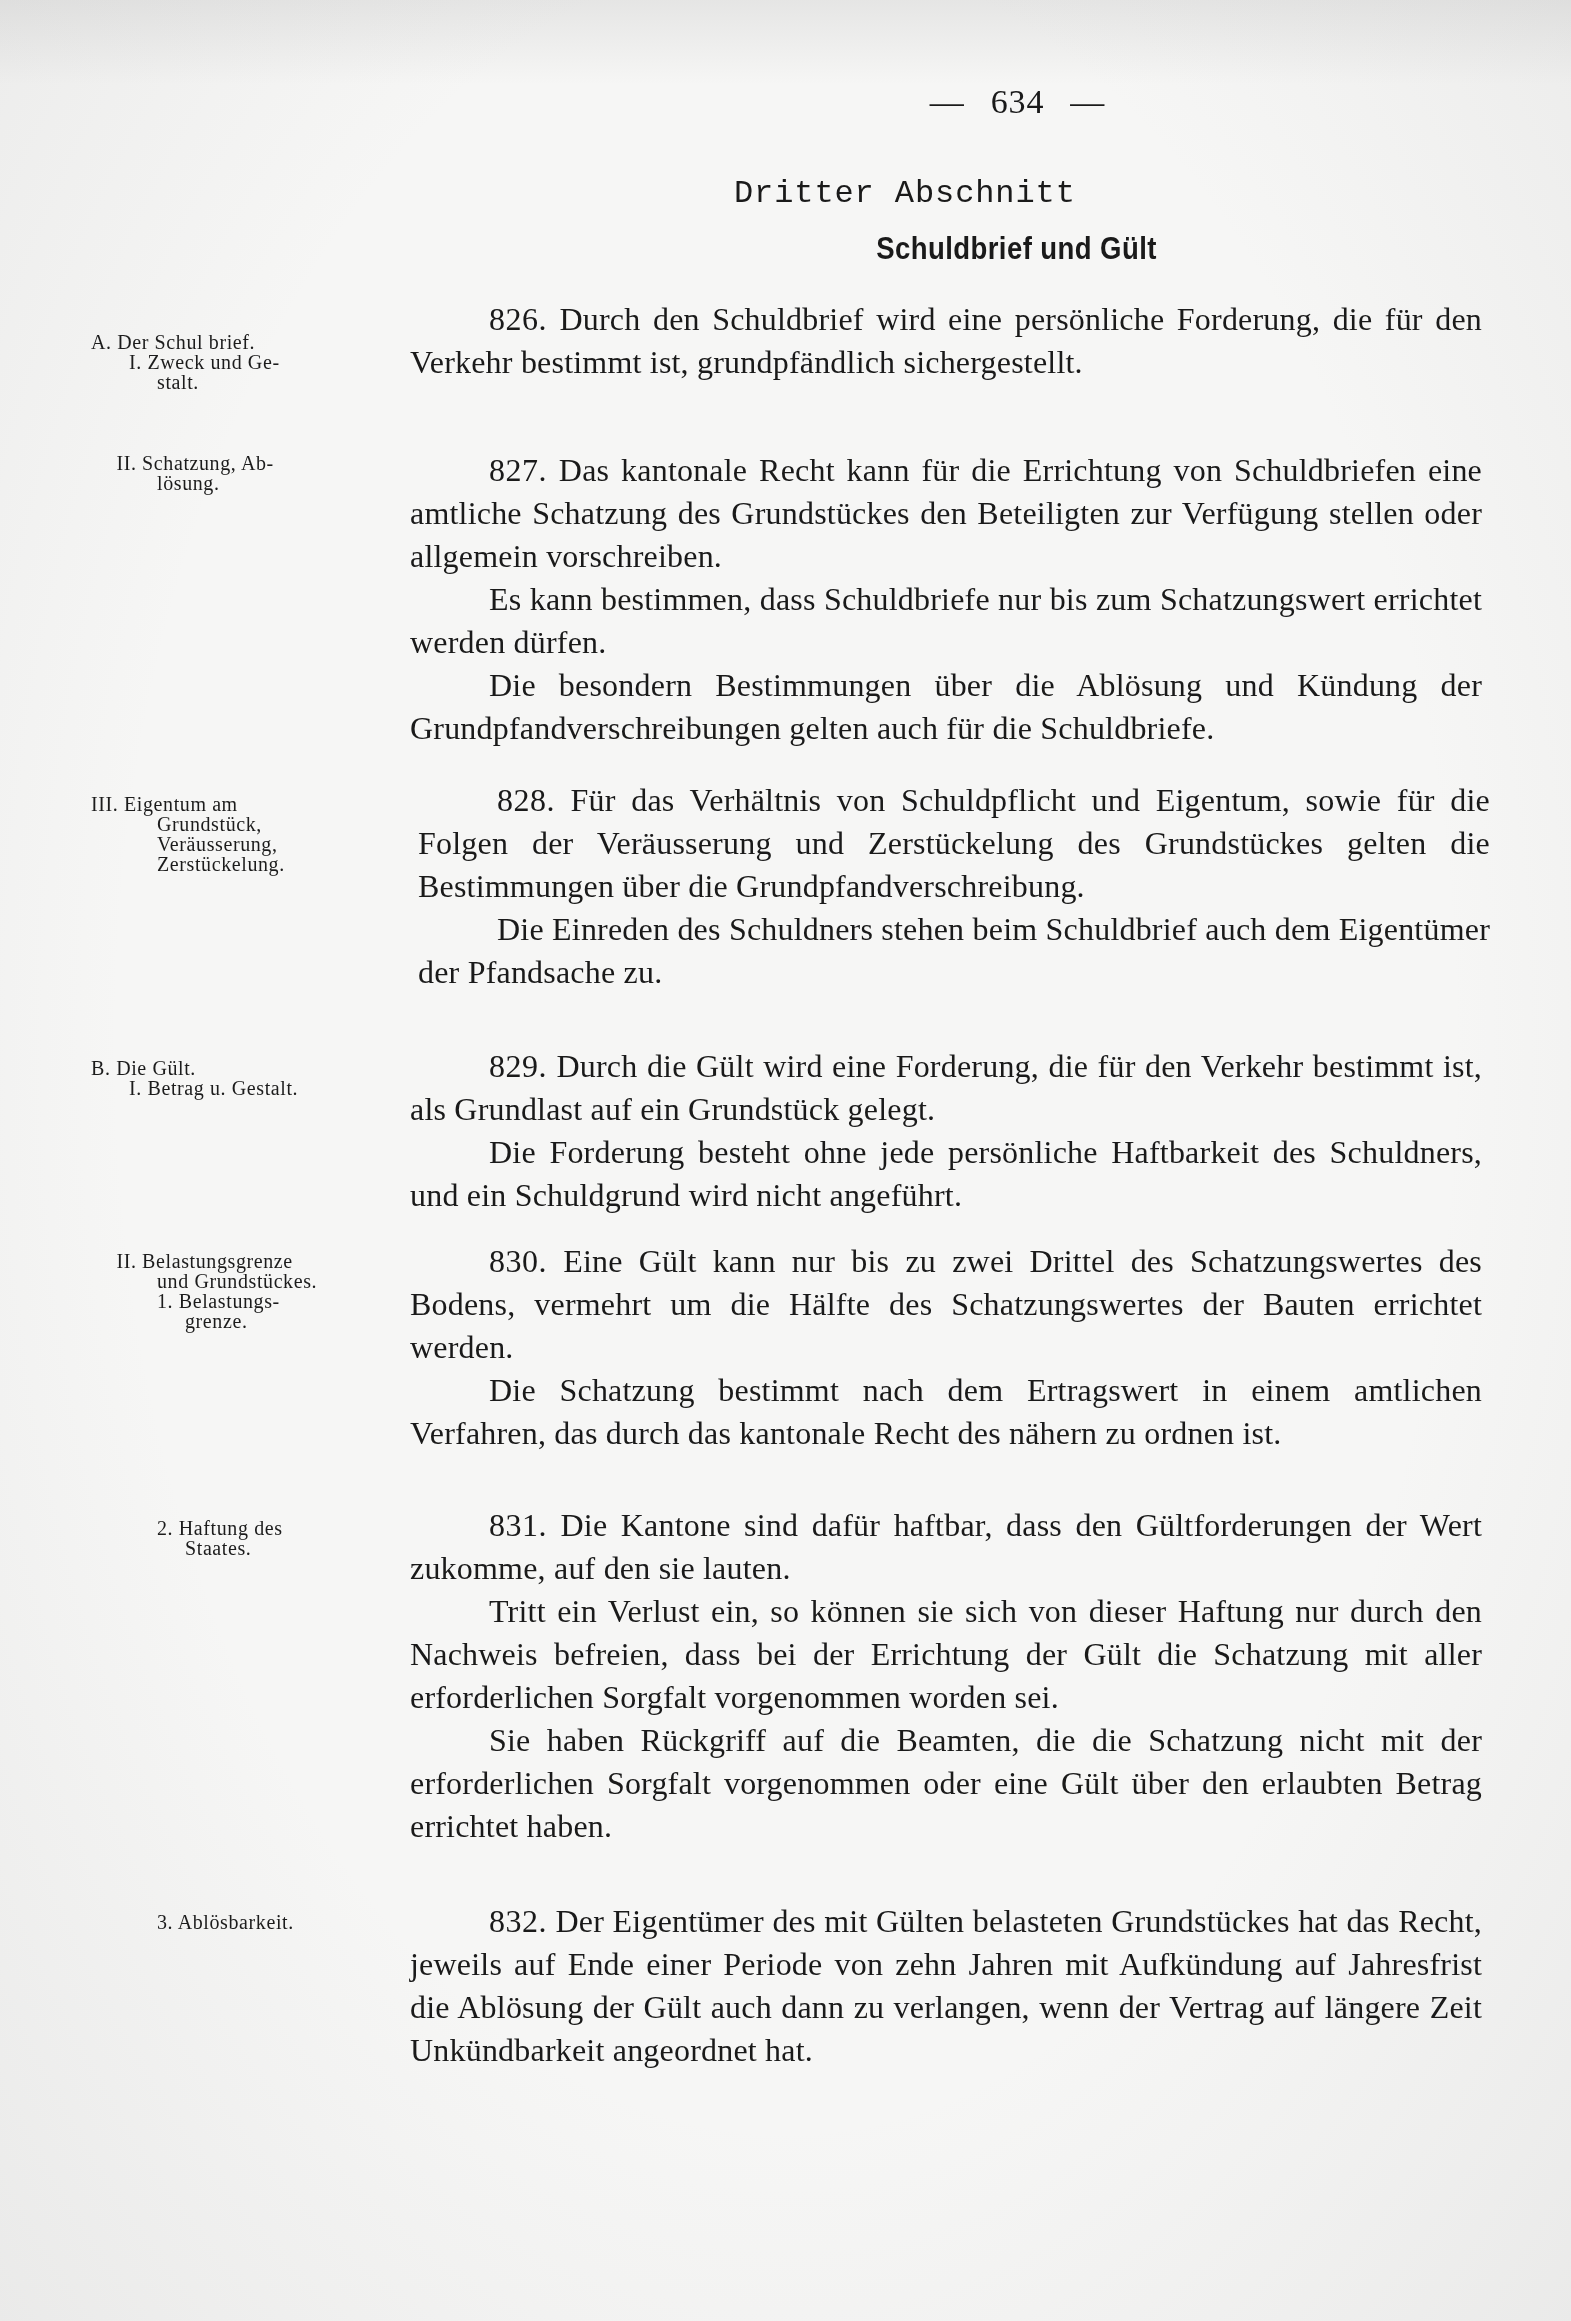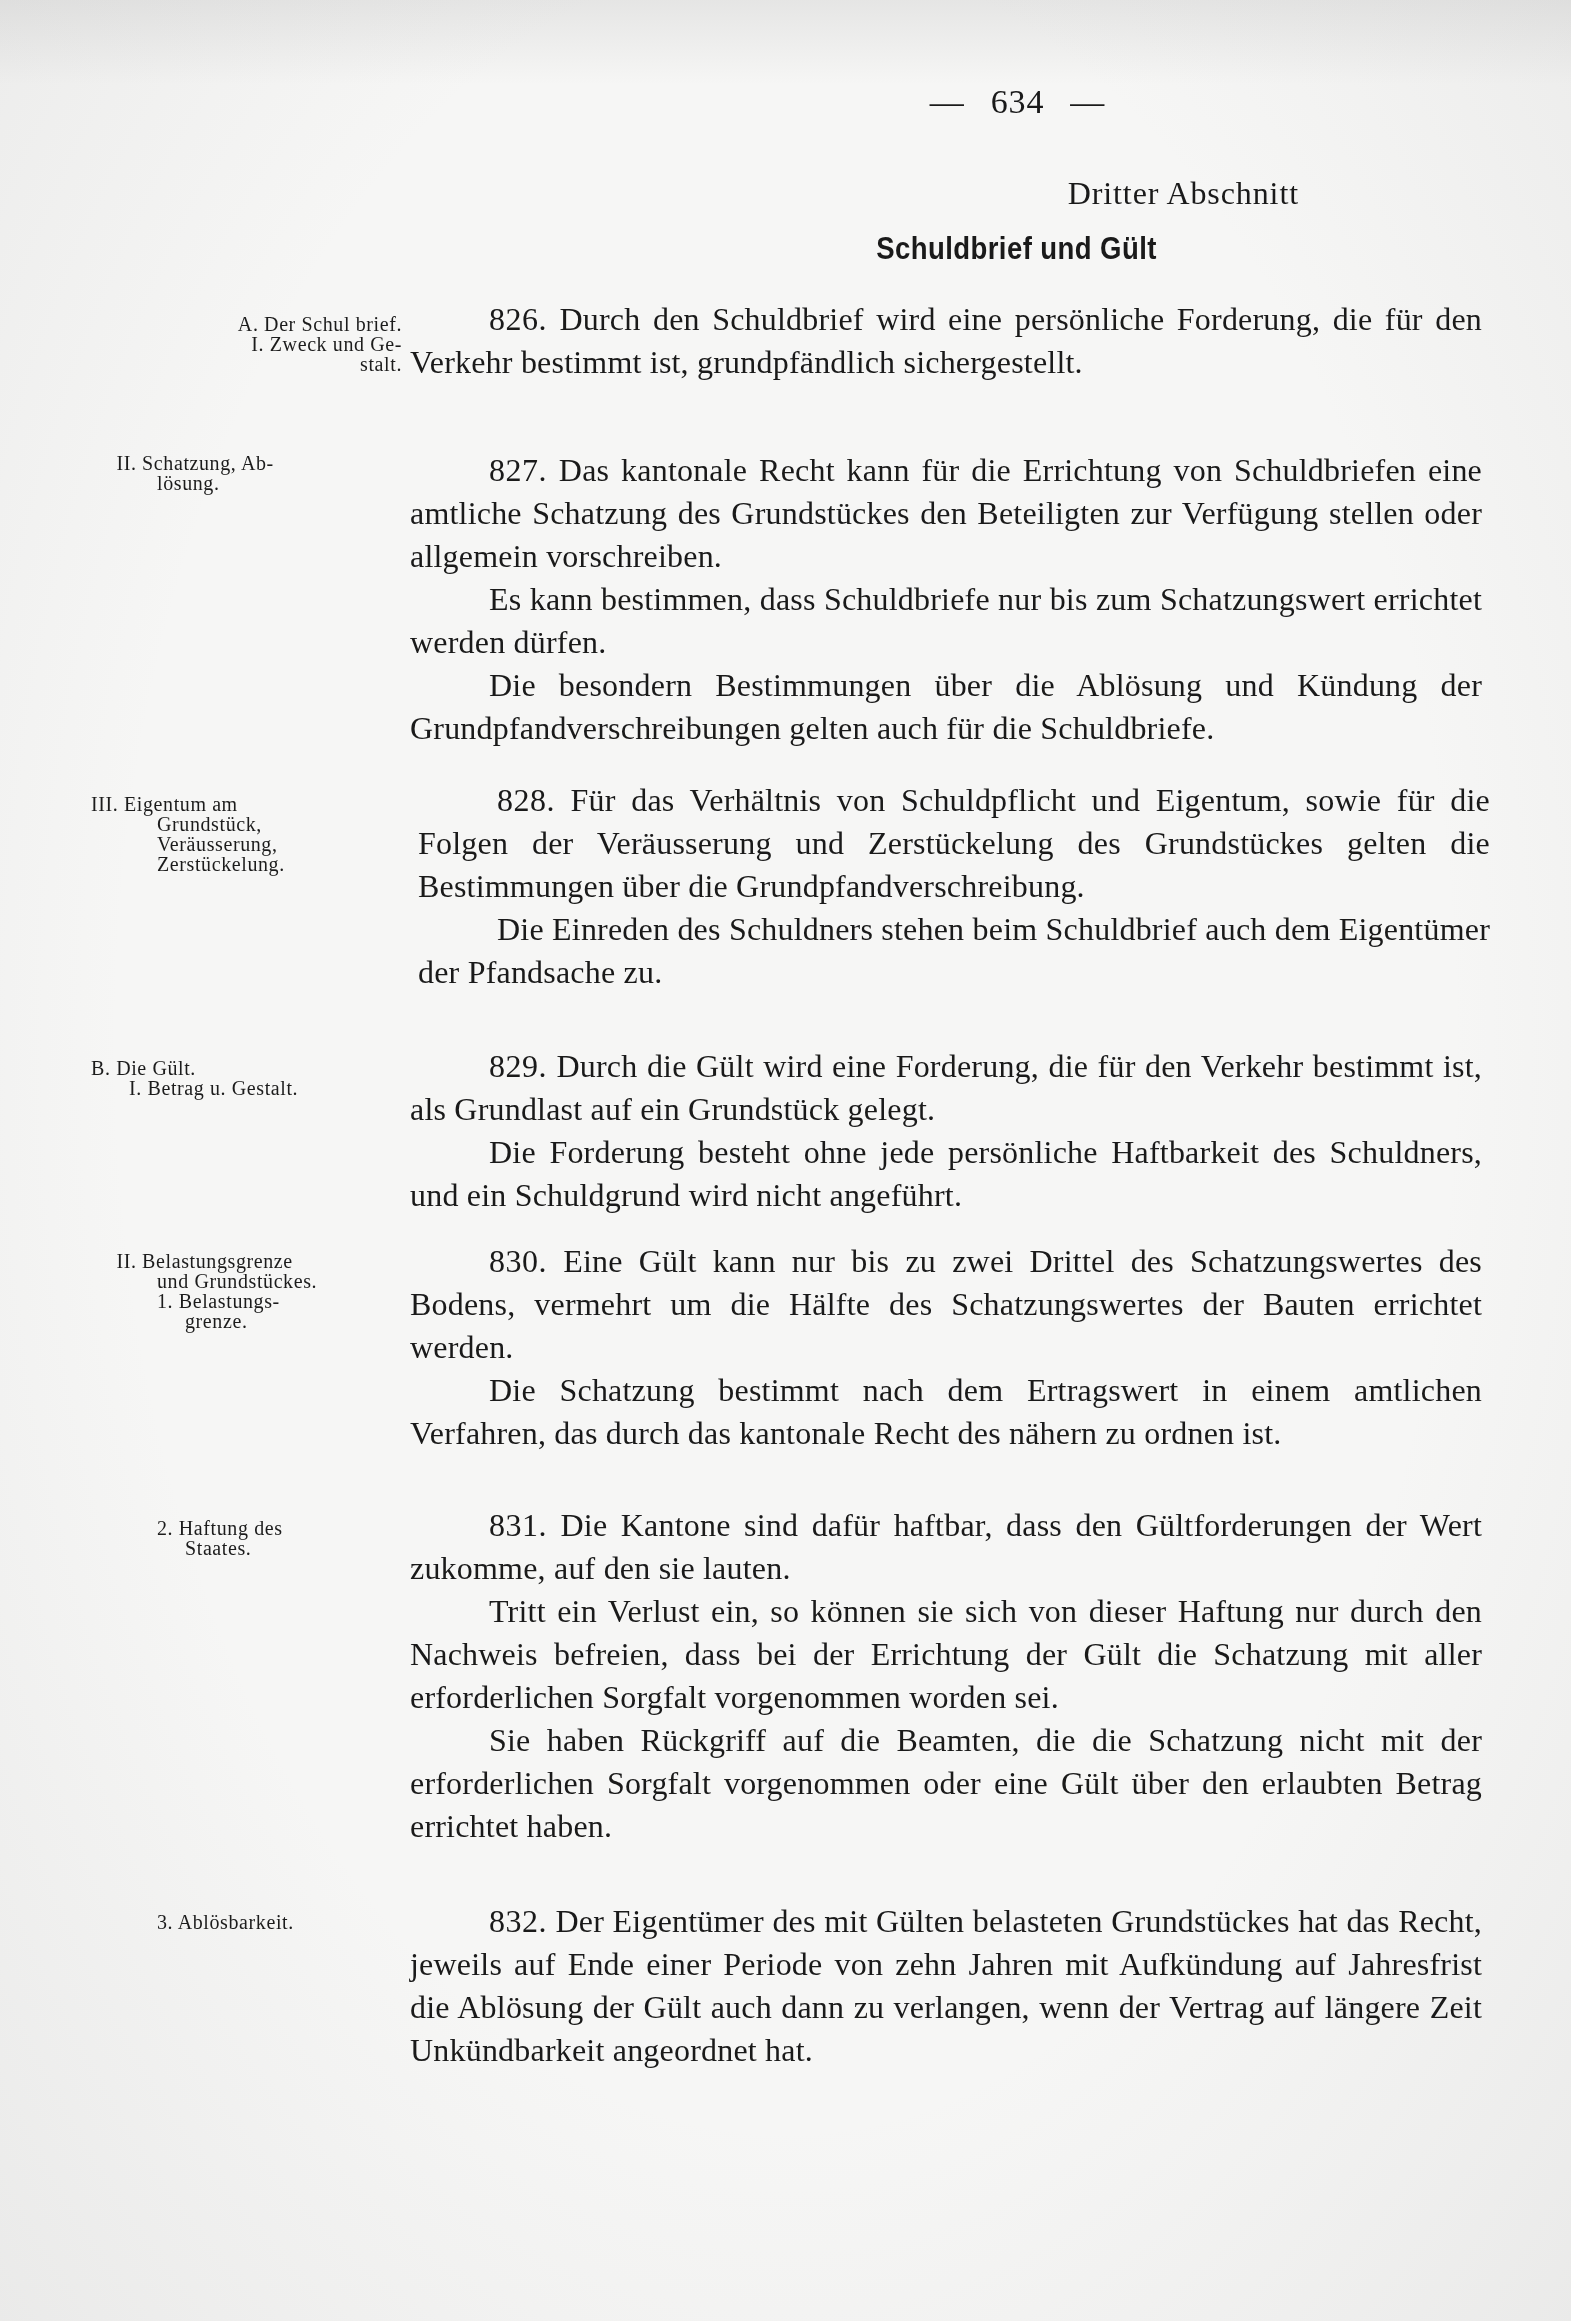--- a/index.html
+++ b/index.html
@@ -15,22 +15,22 @@
       radial-gradient(ellipse at 50% 45%, rgba(255,255,255,0) 60%, rgba(180,180,180,0.18) 100%),
       linear-gradient(to bottom, rgba(170,170,170,0.22) 0px, rgba(170,170,170,0) 85px);
     pointer-events: none;
   }
   .page-number {
     position: absolute; left: 829px; top: 83px; width: 377px; text-align: center;
     font-size: 34px; letter-spacing: 0.9px;
   }
   .page-number .dash { display: inline-block; margin: 0 26px; }
   .section-label {
-    position: absolute; left: 734px; top: 175px; width: 565px; text-align: right;
-    font-size: 32px; letter-spacing: 0.9px;
+    position: absolute; left: 734px; top: 175px; width: 565px; text-align: left;
+    font-size: 32px; letter-spacing: 0.9px; font-family: Liberation Mono, monospace;
   }
   .section-title {
     position: absolute; left: 687px; top: 230px; width: 659px; text-align: center;
     font-family: "Liberation Sans", "DejaVu Sans", sans-serif;
     font-weight: bold; font-size: 32px; letter-spacing: 0.5px;
     transform: scaleX(0.86); transform-origin: center;
   }
   .article {
     position: absolute; left: 410px; width: 1072px;
     font-size: 32px; line-height: 43px; text-align: justify;
@@ -50,21 +50,21 @@
 
 <div class="vignette"></div>
 
 <div class="page-number">
   <span class="dash">—</span><span>634</span><span class="dash">—</span>
 </div>
 
 <div class="section-label">Dritter Abschnitt</div>
 <div class="section-title">Schuldbrief und Gült</div>
 
-<div class="note" style="top:314px;text-align:right;">
+<div class="note" style="top:332px;">
   <span class="ln">A. Der Schul brief.</span>
   <span class="ln" style="padding-left:38px">I. Zweck und Ge-</span>
   <span class="ln" style="padding-left:66px">stalt.</span>
 </div>
 <div class="note" style="top:453px;">
   <span class="ln" style="padding-left:25.4px">II. Schatzung, Ab-</span>
   <span class="ln" style="padding-left:66px">lösung.</span>
 </div>
 <div class="note" style="top:794px;">
   <span class="ln" style="padding-left:0px">III. Eigentum am</span>

